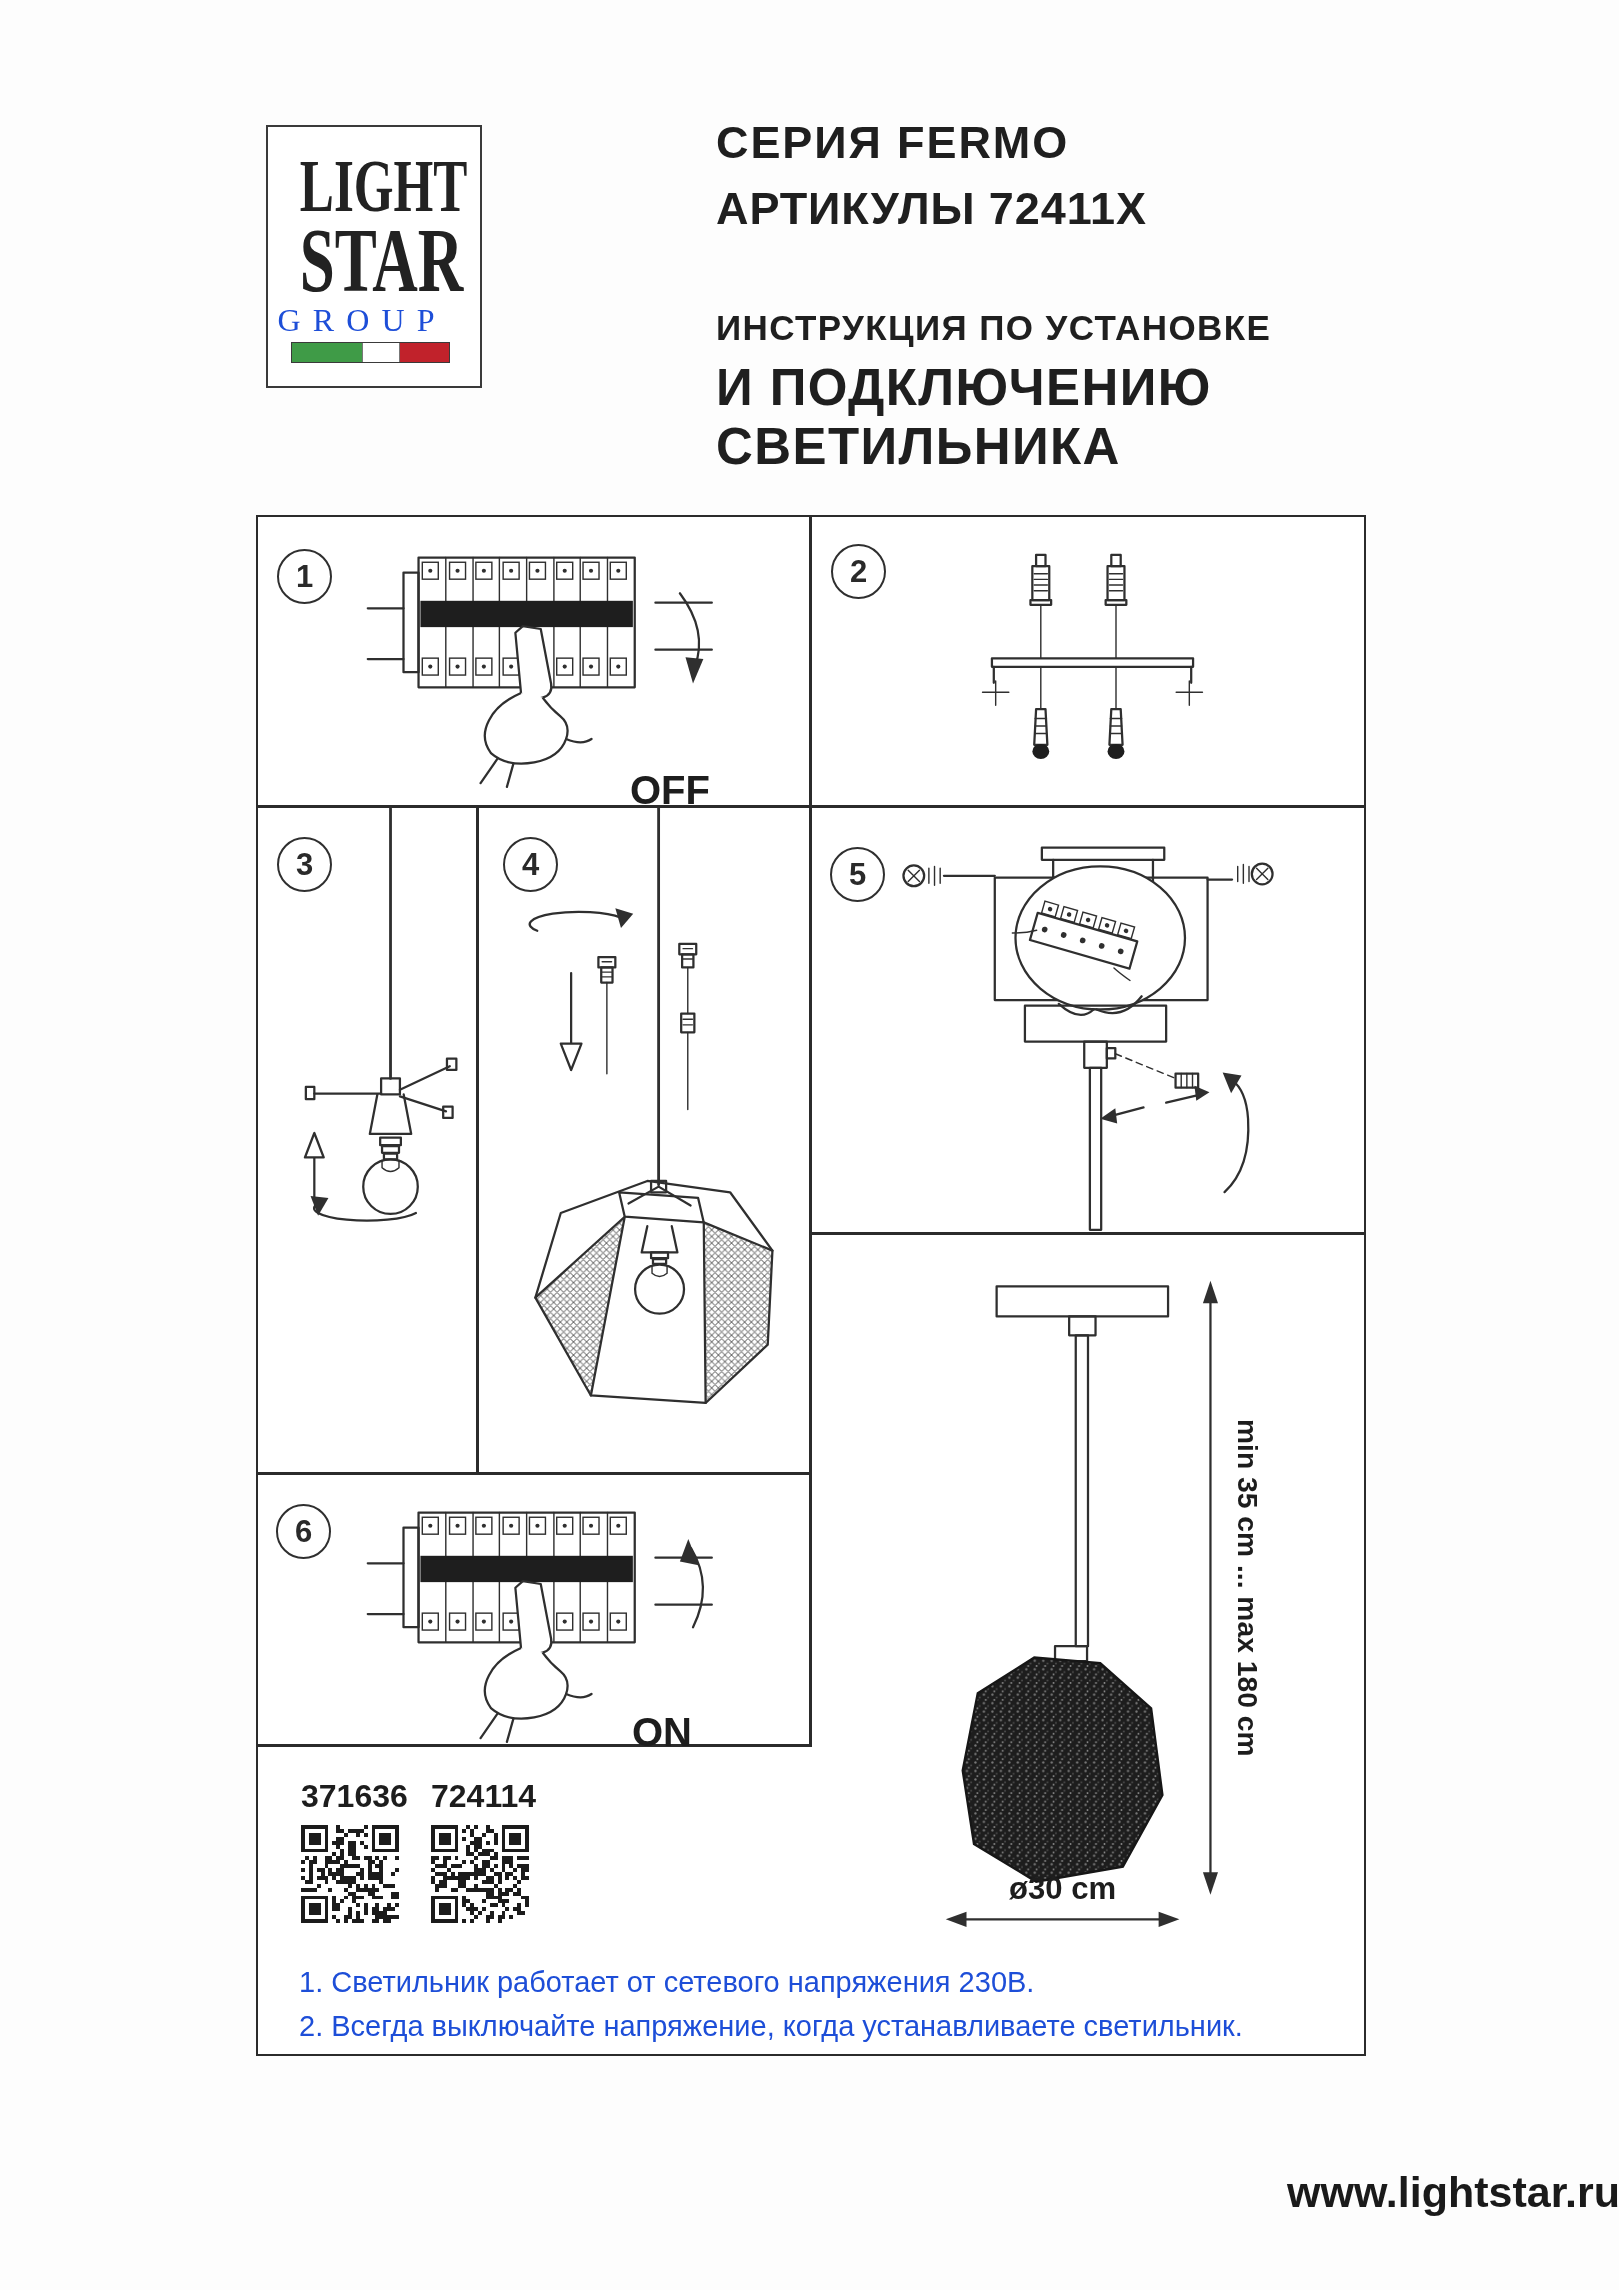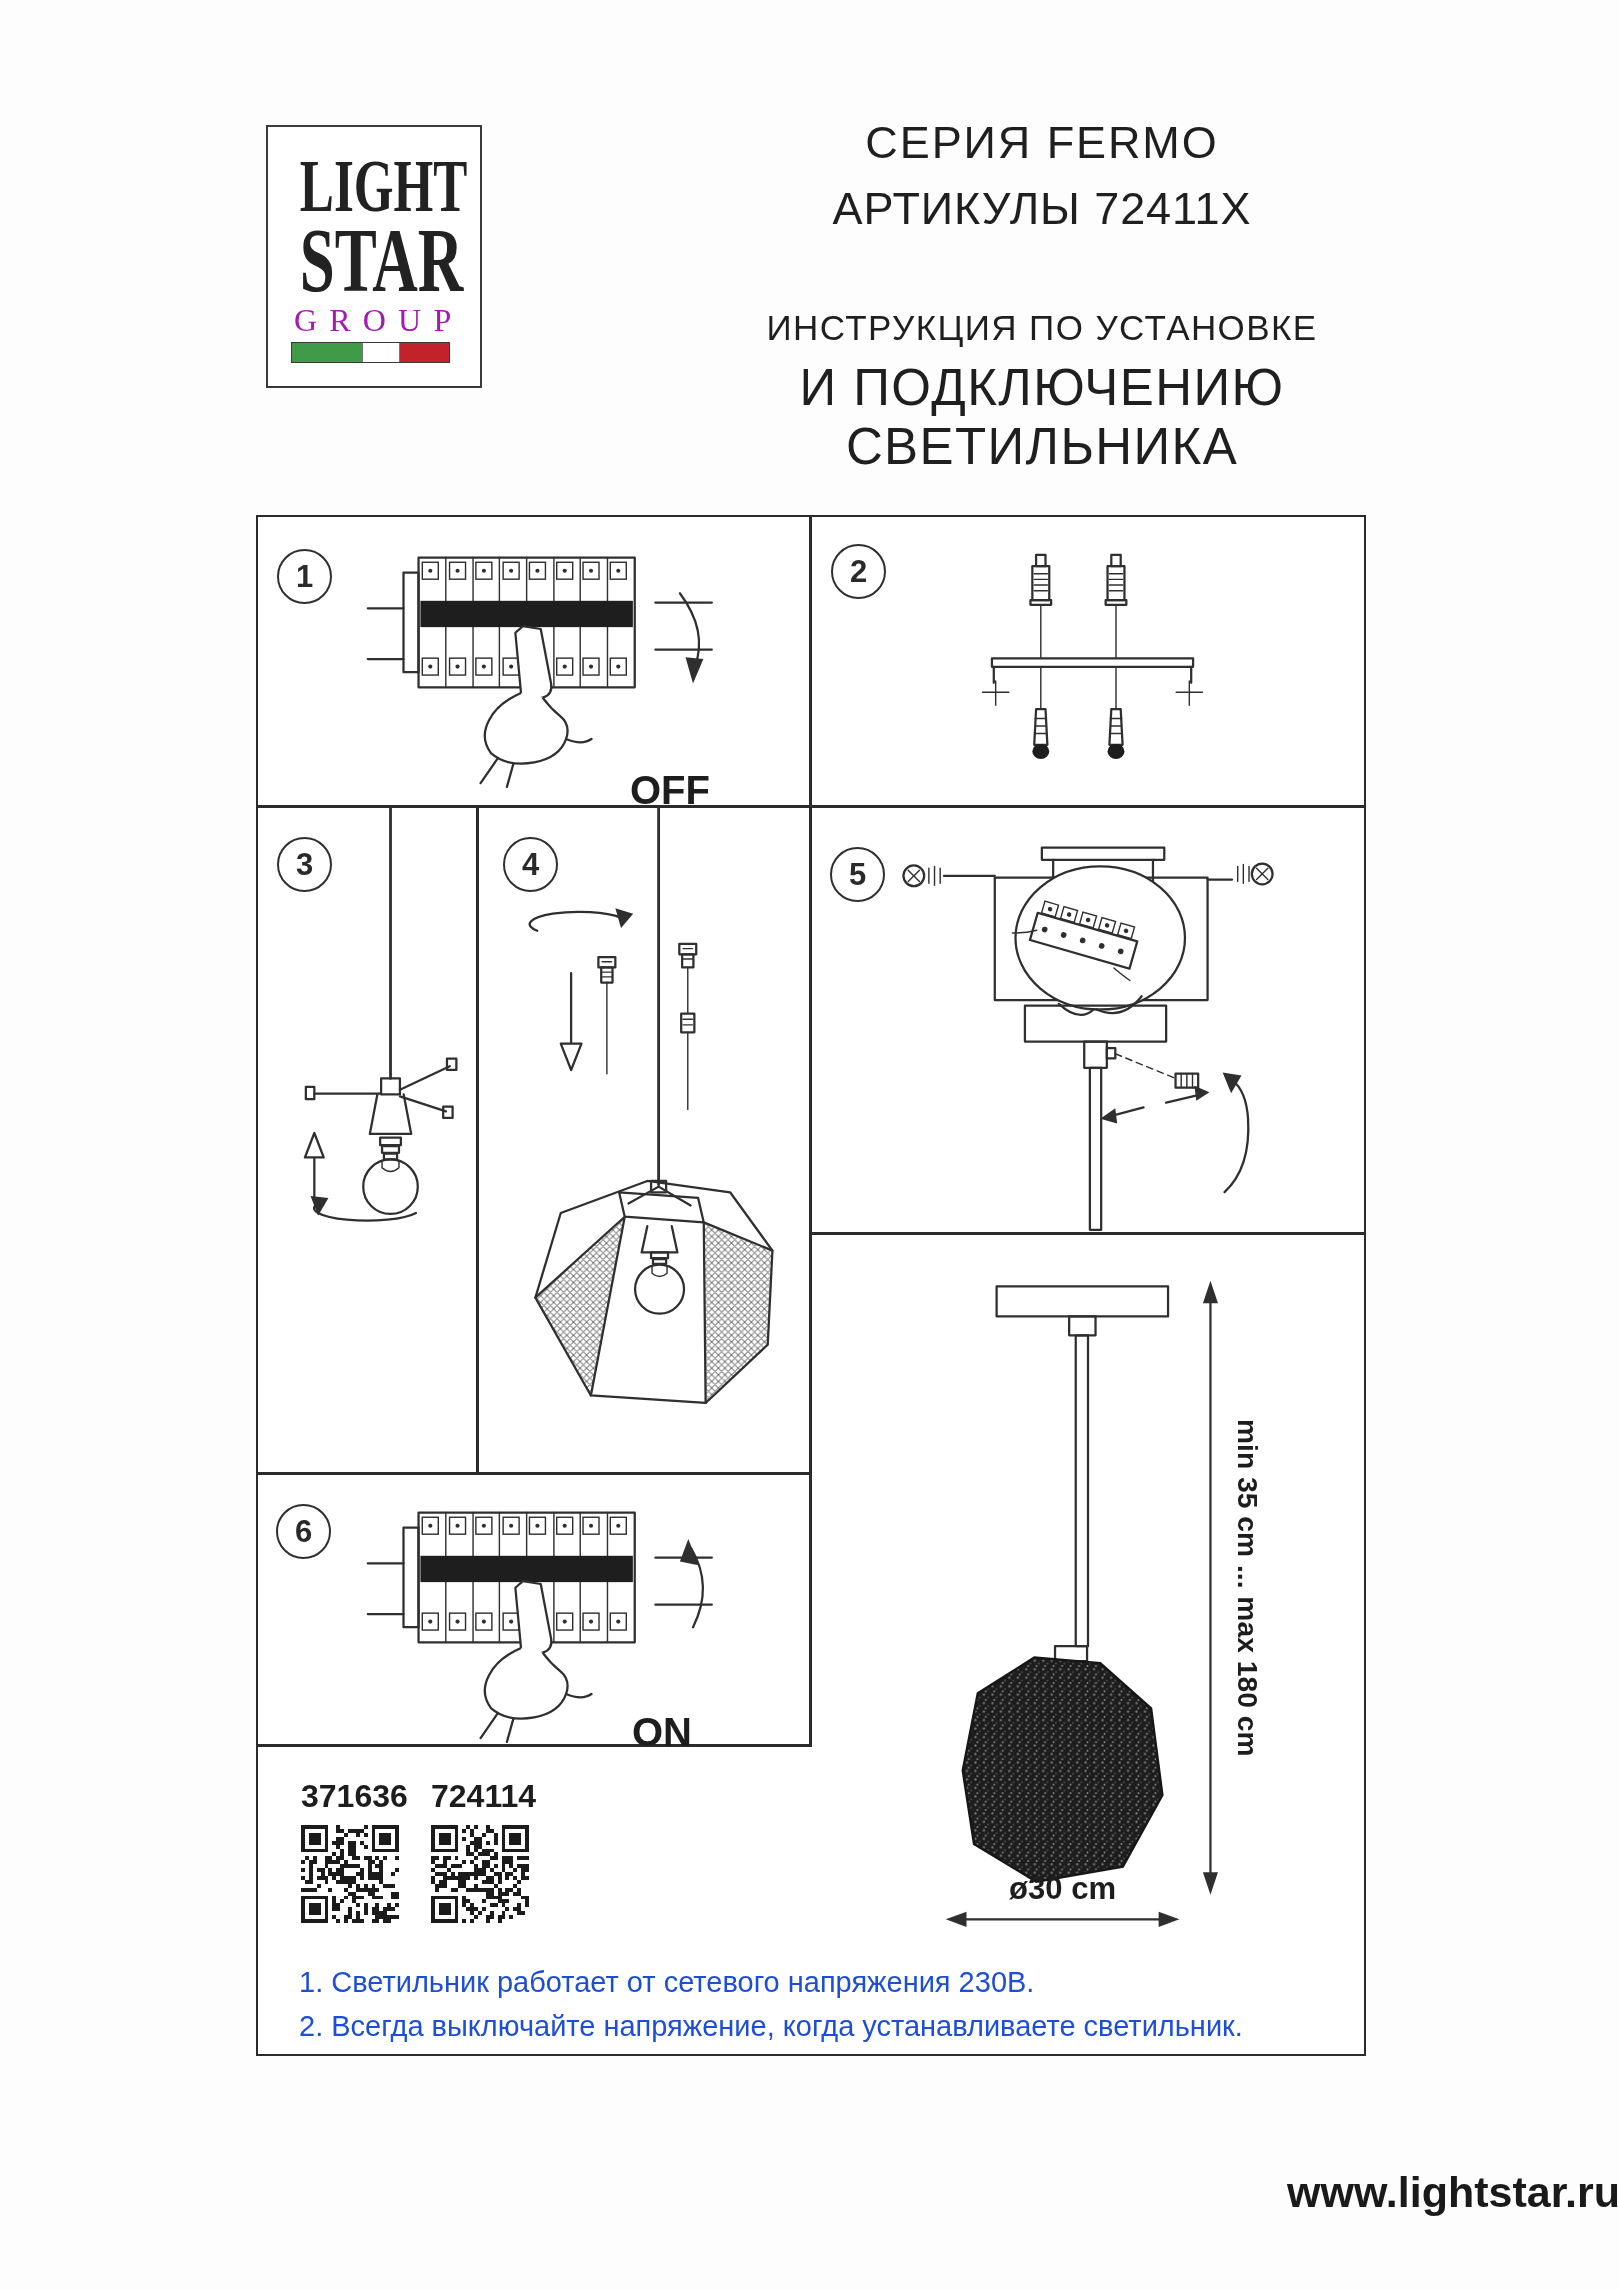--- a/index.html
+++ b/index.html
@@ -6,28 +6,28 @@
   .page{position:relative;width:1620px;height:2291px;background:#fdfdfd;overflow:hidden;
         font-family:"Liberation Sans","DejaVu Sans",sans-serif;color:#232323;}
   
   .logo-box{position:absolute;left:266px;top:125px;width:204px;height:259px;border:2.8px solid #3a3a3a;background:#fff;padding-left:8px;}
   .logo-light{position:absolute;top:22.6px;left:0;width:100%;text-align:center;
       font-family:"Liberation Serif","DejaVu Serif",serif;font-weight:bold;font-size:73px;line-height:1;
       transform:scaleX(.70);transform-origin:center;letter-spacing:0px;color:#222;}
   .logo-star{position:absolute;top:89px;left:0;width:100%;text-align:center;
       font-family:"Liberation Serif","DejaVu Serif",serif;font-weight:bold;font-size:90px;line-height:1;
       transform:scaleX(.70);transform-origin:center;color:#222;}
-  .logo-group{position:absolute;top:177px;left:0;width:100%;text-align:center;
+  .logo-group{position:absolute;top:177px;left:0;width:100%;
       font-family:"Liberation Serif","DejaVu Serif",serif;font-size:32px;line-height:1;
-      letter-spacing:12.2px;padding-left:9.4px;box-sizing:border-box;color:#a21caf;}
+      letter-spacing:12.2px;padding-left:9.4px;box-sizing:border-box;color:#1d4ed8;}
   .flag{position:absolute;left:22.6px;top:215px;width:157px;height:19px;border:1.9px solid #3a3a3a;display:flex;}
   .flag .g{width:45%;background:#3f9b47;}
   .flag .w{width:23%;background:#fff;border-left:0.9px solid #777;border-right:0.9px solid #777;}
   .flag .r{flex:1;background:#c1222b;}
-  .hdr{position:absolute;left:716px;width:652px;text-align:center;font-weight:normal;color:#1f1f1f;}
+  .hdr{position:absolute;left:716px;width:652px;text-align:left;font-weight:bold;color:#1f1f1f;}
   .hdr.series{top:117px;font-size:45px;letter-spacing:1.9px;}
   .hdr.articles{top:183px;font-size:45px;letter-spacing:0.9px;}
   .hdr.instr1{top:308px;font-size:35px;letter-spacing:1.4px;}
   .hdr.instr2{top:358px;font-size:51px;letter-spacing:1.4px;}
   
   .gline{position:absolute;background:#2b2b2b;}
   .outerbox{position:absolute;left:256px;top:515px;width:1110px;height:1541px;border:2.8px solid #2b2b2b;box-sizing:border-box;background:#fff;}
   
   .stepnum{position:absolute;width:51px;height:51px;border:2.8px solid #2f2f2f;border-radius:50%;
       display:flex;align-items:center;justify-content:center;font-size:31px;font-weight:bold;color:#2a2a2a;background:#fff;}

